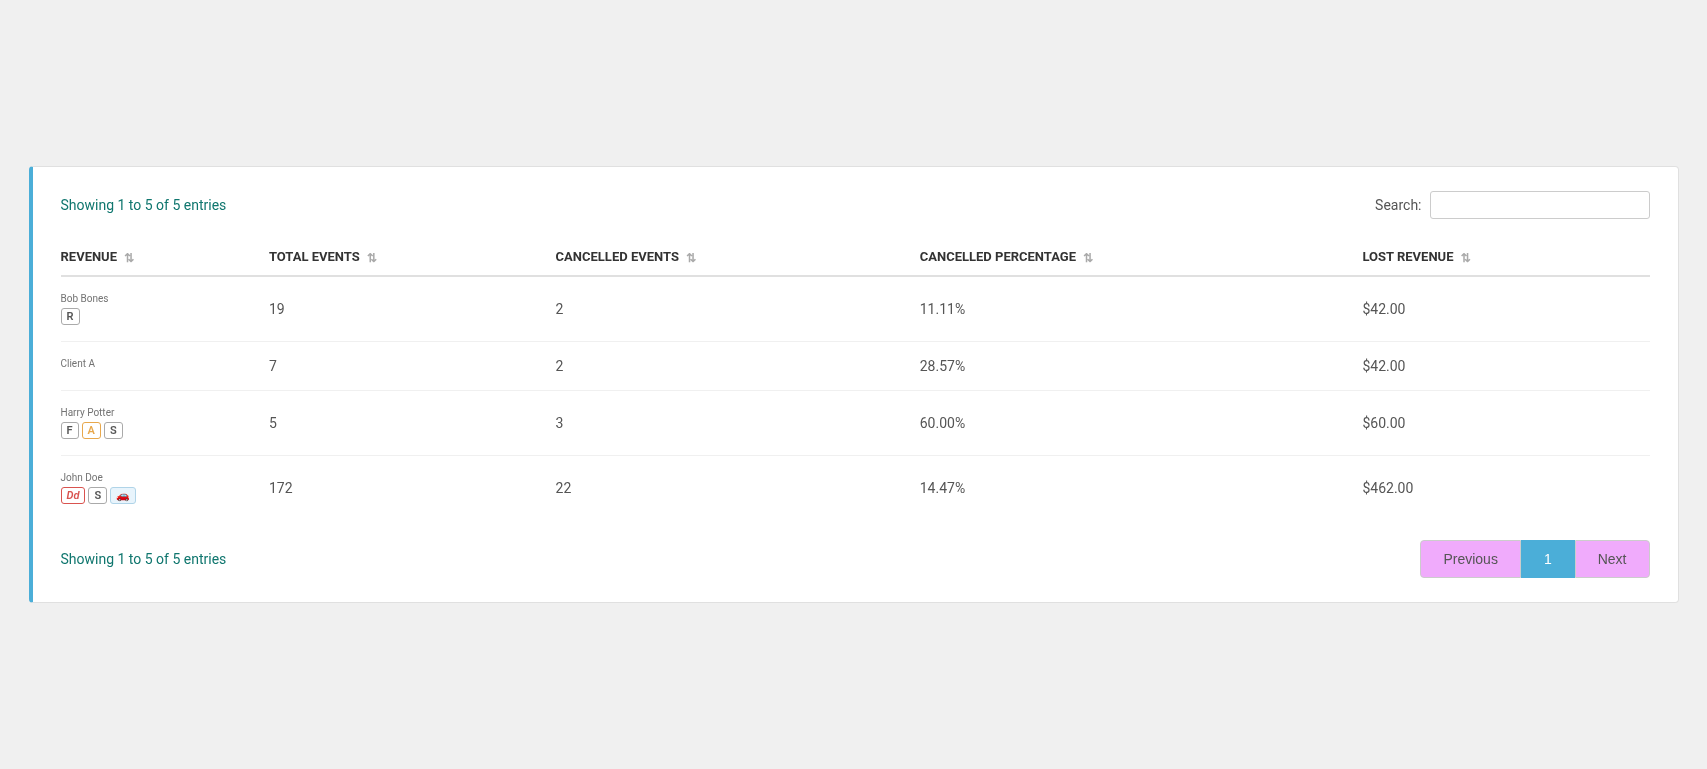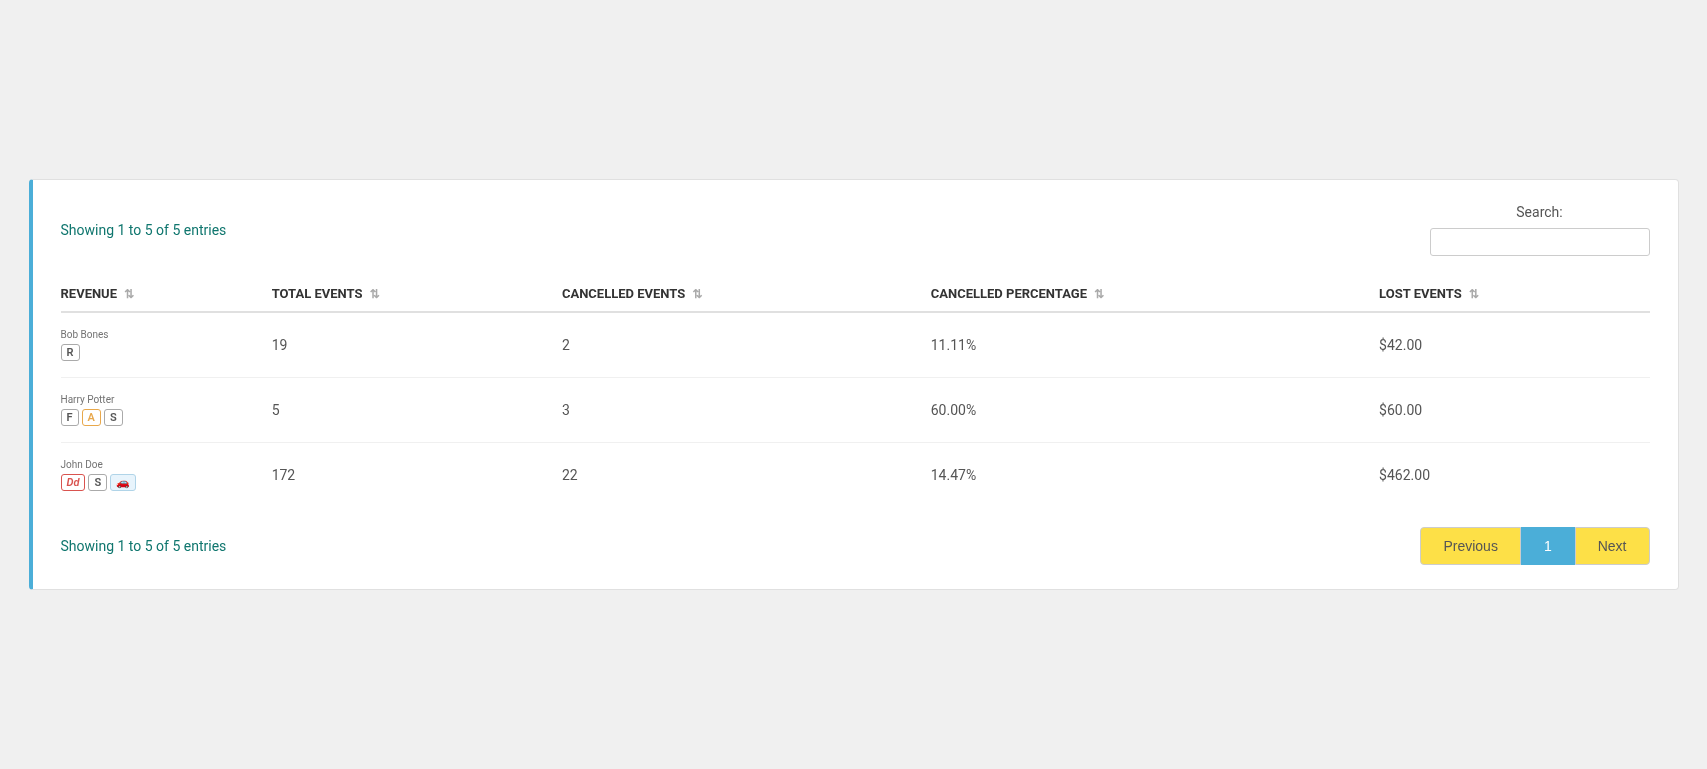--- a/index.html
+++ b/index.html
@@ -28,21 +28,20 @@
       margin-bottom: 20px;
     }
     .entries-info {
       font-size: 14px;
       color: #0f766e;
     }
     .search-area {
       display: flex;
       align-items: center;
       gap: 8px;
-      flex-direction: column;
     }
     .search-label {
       font-size: 14px;
       color: #555;
     }
     .search-input {
       border: 1px solid #ccc;
       border-radius: 3px;
       padding: 5px 10px;
       font-size: 14px;
@@ -118,21 +117,21 @@
       margin-top: 20px;
     }
     .pagination {
       display: flex;
       gap: 0;
     }
     .pagination button {
       padding: 10px 22px;
       font-size: 14px;
       border: 1px solid #ccc;
-      background: #fde047;
+      background: #f0abfc;
       color: #555;
       cursor: pointer;
       border-radius: 0;
     }
     .pagination button:first-child {
       border-radius: 4px 0 0 4px;
     }
     .pagination button.active {
       background: #4BAED8;
       color: #fff;
@@ -167,36 +166,45 @@
         </th>
         <th>
           <span>CANCELLED EVENTS</span>
           <span class="sort-icon">⇅</span>
         </th>
         <th>
           <span>CANCELLED PERCENTAGE</span>
           <span class="sort-icon">⇅</span>
         </th>
         <th>
-          <span>LOST EVENTS</span>
+          <span>LOST REVENUE</span>
           <span class="sort-icon">⇅</span>
         </th>
       </tr>
     </thead>
     <tbody id="table-body">
     <tr>
           <td>
             <a class="client-name" href="#">Bob Bones</a>
             <div class="tags">
               <span class="tag tag-r">R</span>
             </div>
           </td>
           <td>19</td>
           <td>2</td>
           <td>11.11%</td>
+          <td>$42.00</td>
+        </tr>
+        <tr>
+          <td>
+            <a class="client-name" href="#">Client A</a>
+          </td>
+          <td>7</td>
+          <td>2</td>
+          <td>28.57%</td>
           <td>$42.00</td>
         </tr>
         <tr>
           <td>
             <a class="client-name" href="#">Harry Potter</a>
             <div class="tags">
               <span class="tag tag-f">F</span>
               <span class="tag tag-a">A</span>
               <span class="tag tag-s">S</span>
             </div>

